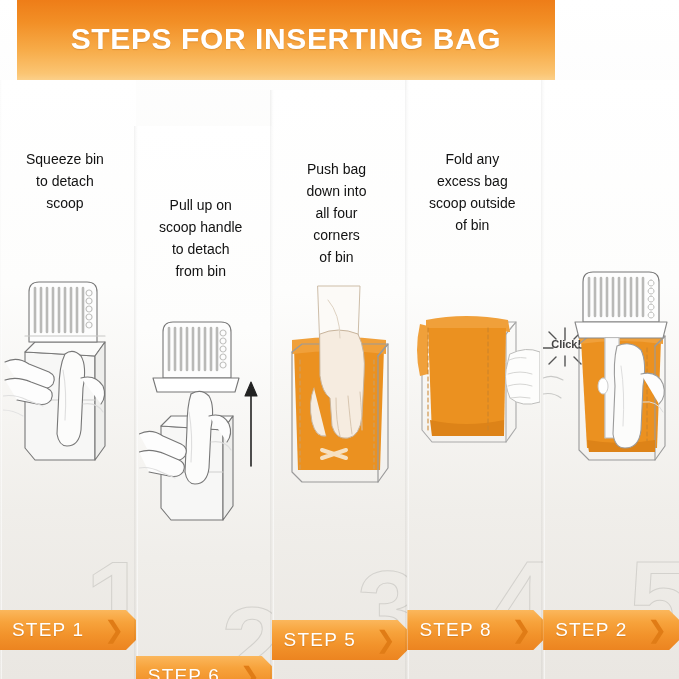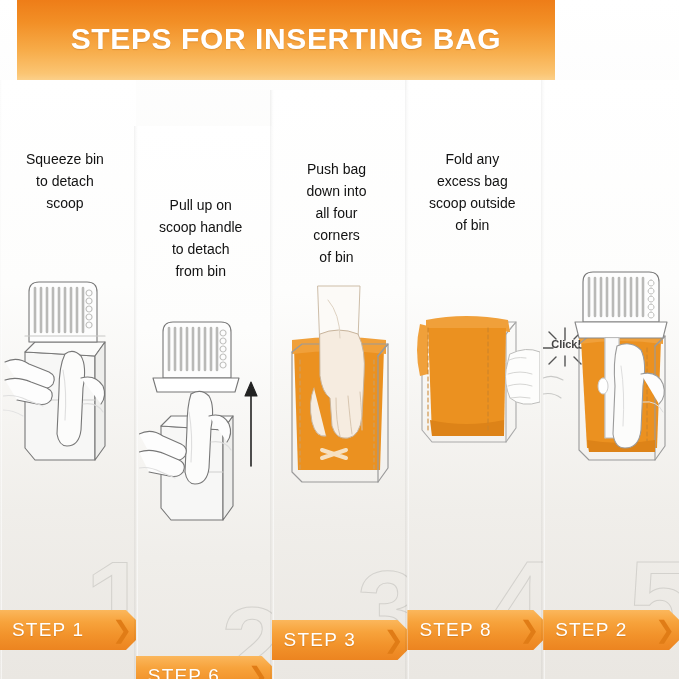--- a/index.html
+++ b/index.html
@@ -101,21 +101,20 @@
   .step-banner {
     position: absolute;
     bottom: 29px;
     left: 0;
     width: 146px;
     height: 40px;
     background: linear-gradient(180deg, #fbb75c 0%, #f7a33c 30%, #f2932b 62%, #ec8420 100%);
     -webkit-clip-path: polygon(0 0, 126px 0, 146px 50%, 126px 100%, 0 100%);
     clip-path: polygon(0 0, 126px 0, 146px 50%, 126px 100%, 0 100%);
     box-shadow: 0 1px 2px rgba(0,0,0,0.08);
-    padding-left: 8px;
   }
   .step-label {
     position: absolute;
     left: 12px;
     top: 9px;
     color: #ffffff;
     font-size: 19px;
     letter-spacing: 1.2px;
     font-family: "Liberation Sans", sans-serif;
     text-shadow: 0 1px 1px rgba(160,85,0,0.3);
@@ -280,21 +279,21 @@
           <path d="M74 116 Q76 140 78 154" fill="none" stroke="#d8c6b0"></path>
           <path d="M86 112 Q88 134 88 150" fill="none" stroke="#d8c6b0"></path>
           <path d="M54 20 Q66 34 66 58" fill="none" stroke="#ded2c2"></path>
         </g>
       </svg>
     </div>
 
     <div class="watermark">3</div>
 
     <div class="step-banner">
-      <span class="step-label">STEP  3</span>
+      <span class="step-label">STEP  5</span>
       <span class="step-chev">❯</span>
     </div>
   </div>
 
   <div class="col" style="left:407.4px;">
     <div class="col-bg"></div>
     <div class="col-divider"></div>
     <div class="caption">Fold any
 excess bag
 scoop outside

